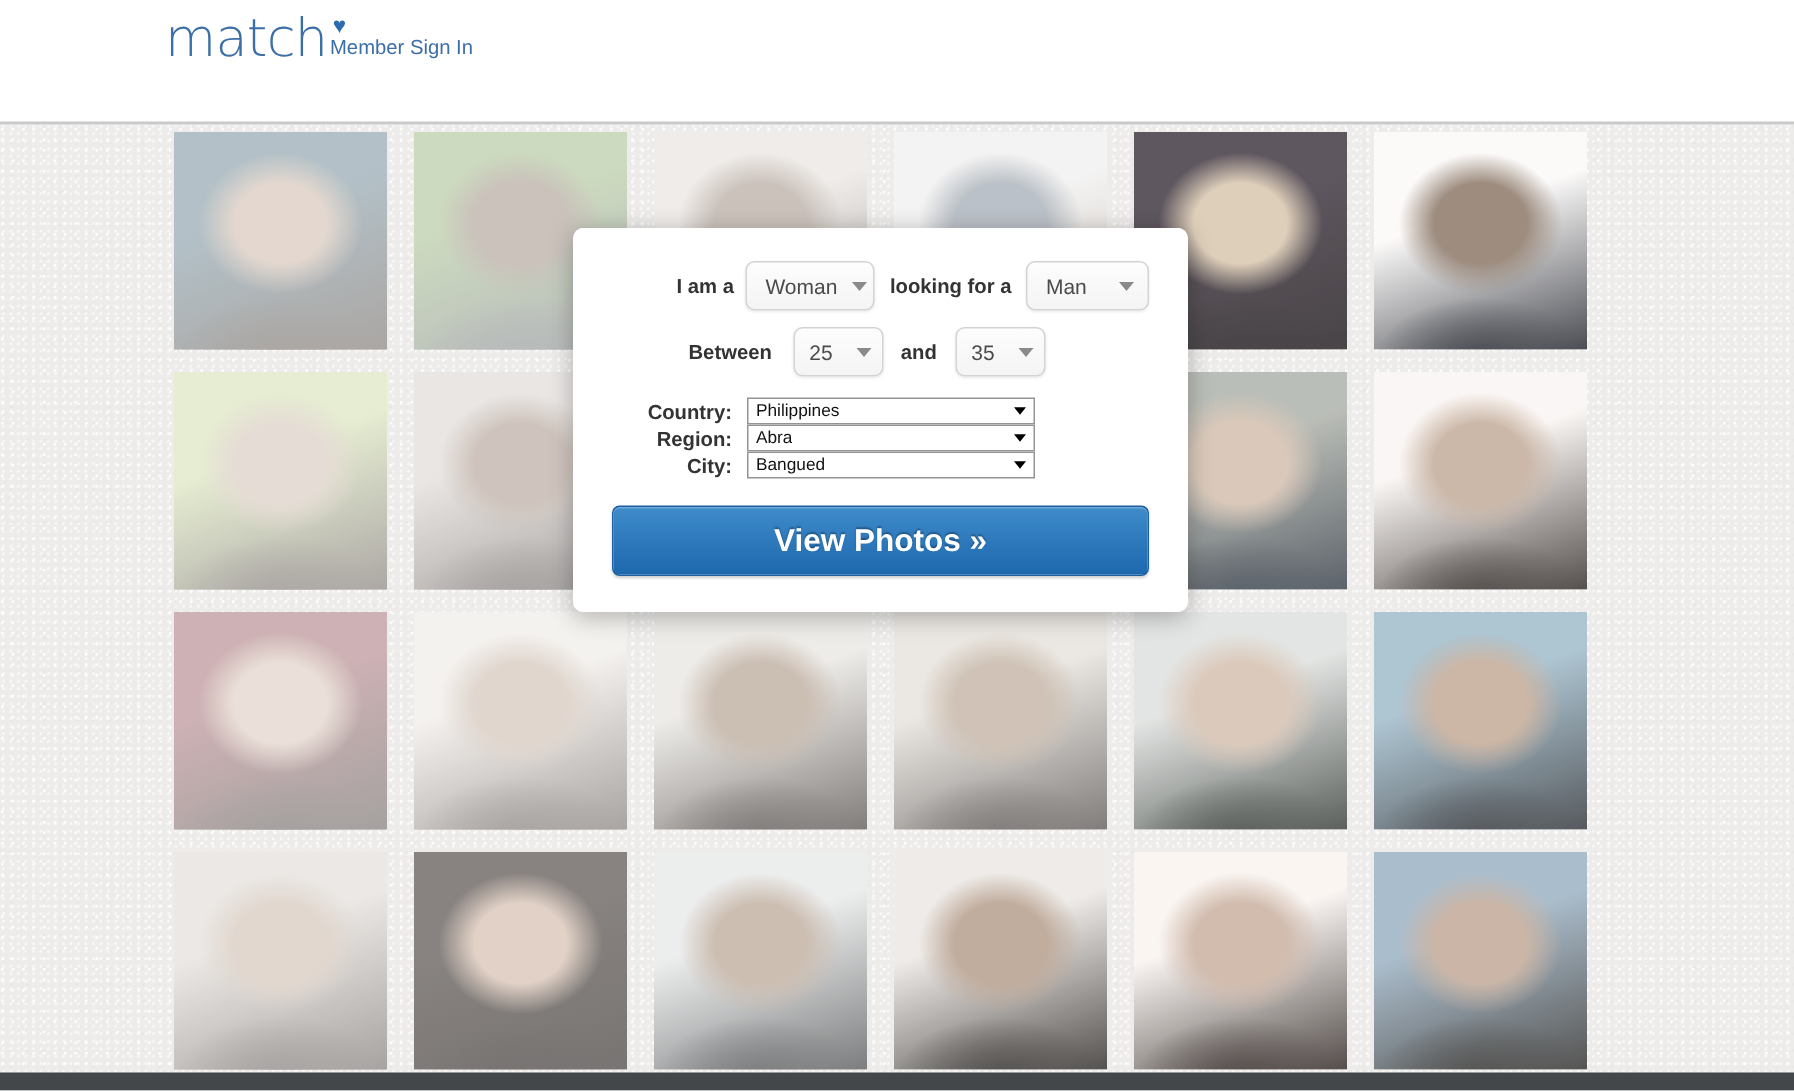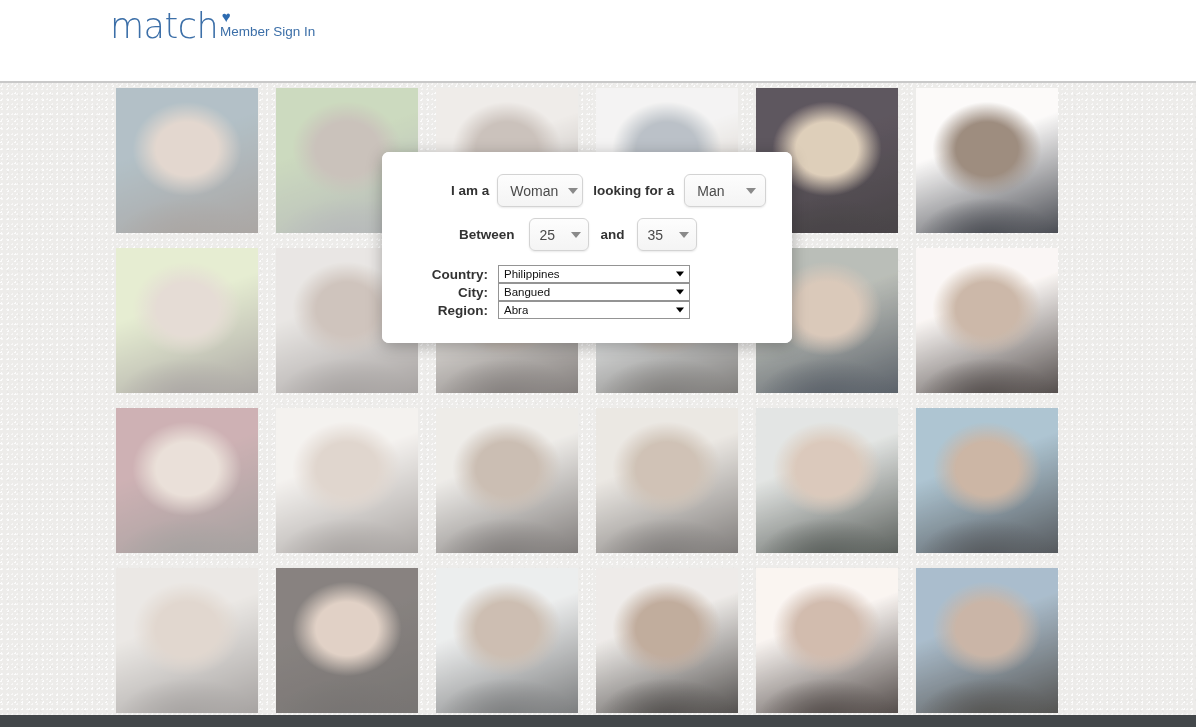--- a/index.html
+++ b/index.html
@@ -389,31 +389,32 @@
 
     <div class="loc-row">
       <span class="loc-label">Country:</span>
       <div class="native-select">
         <span class="val">Philippines</span>
         <span class="nscaret"></span>
       </div>
     </div>
 
     <div class="loc-row">
+      <span class="loc-label">Region:</span>
+      <div class="native-select">
+        <span class="val">Abra</span>
+        <span class="nscaret"></span>
+      </div>
+    </div>
+
+    <div class="loc-row">
       <span class="loc-label">City:</span>
       <div class="native-select">
         <span class="val">Bangued</span>
         <span class="nscaret"></span>
       </div>
     </div>
 
-    <div class="loc-row">
-      <span class="loc-label">Region:</span>
-      <div class="native-select">
-        <span class="val">Abra</span>
-        <span class="nscaret"></span>
-      </div>
-    </div>
-
+    <button class="cta">View Photos »</button>
   </div>
 </div>
 
 <div class="footer-bar"></div>
 
 </body></html>

